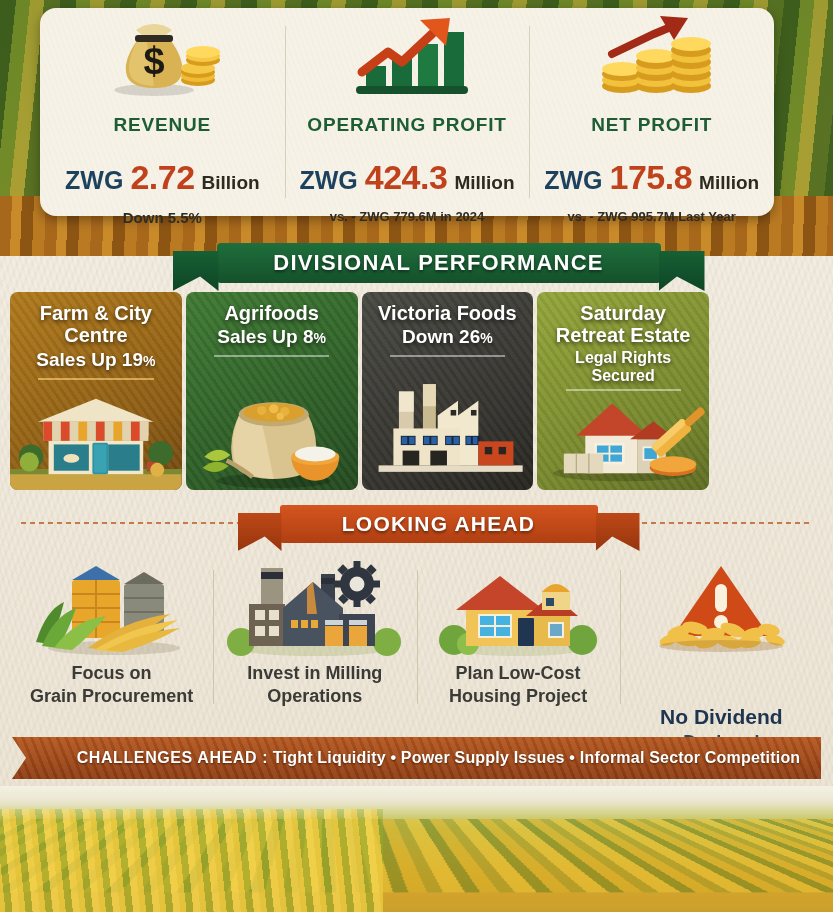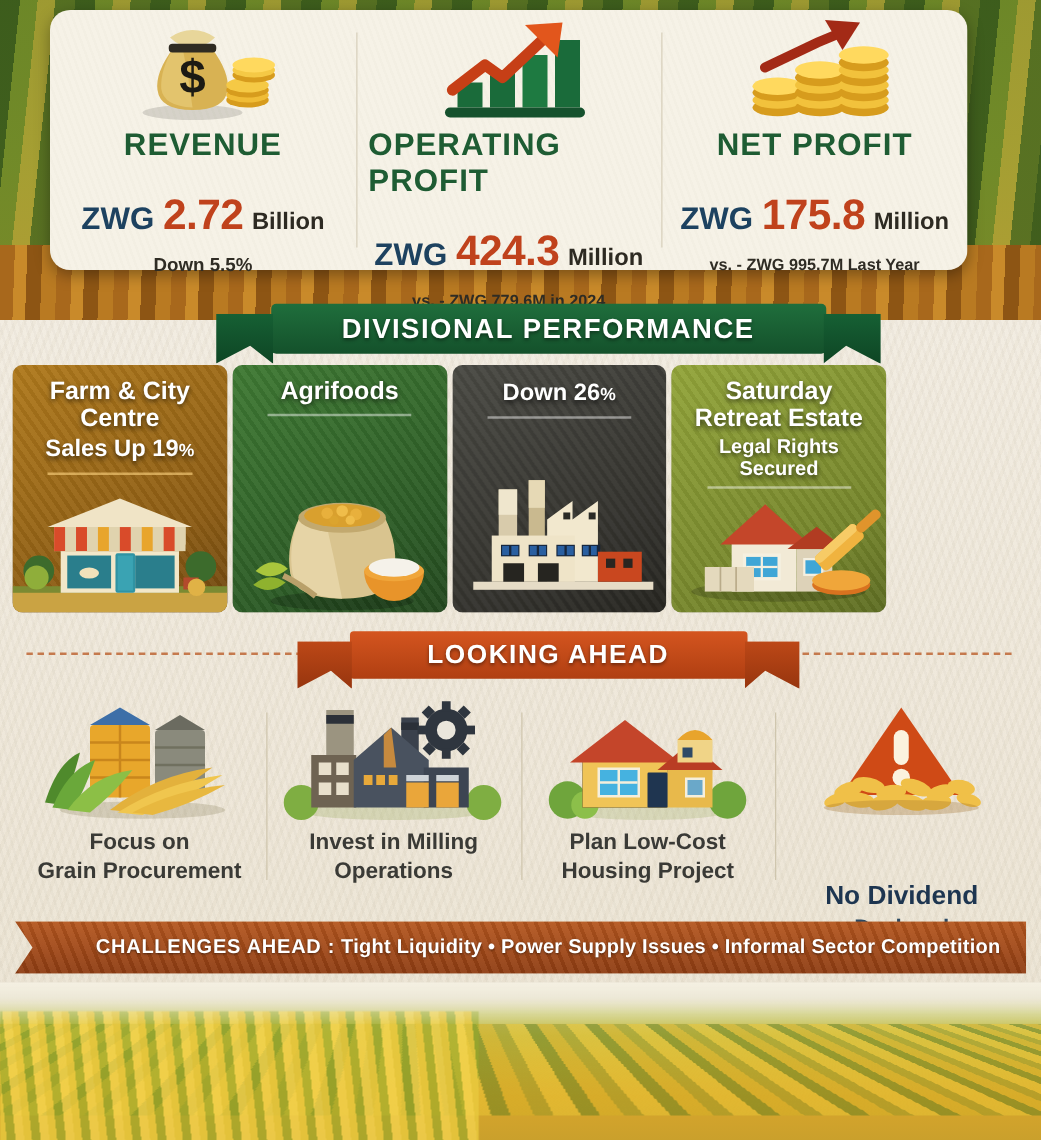--- a/index.html
+++ b/index.html
@@ -90,22 +90,22 @@
     flex: 1; position: relative;
     display: flex; flex-direction: column; align-items: center;
     padding: 8px 10px 10px;
   }
   .kpi + .kpi::before {
     content: ""; position: absolute; left: 0; top: 18px; bottom: 18px;
     width: 1px; background: #d8d0bc;
   }
   .kpi-icon { height: 86px; display: flex; align-items: flex-end; justify-content: center; }
   .kpi-title {
-    font-size: 25px; font-weight: bold; letter-spacing: .8px;
-    color: #1e5c33; margin-top: 4px;
+    font-size: 19px; font-weight: bold; letter-spacing: .8px;
+    color: #1e5c33; margin-top: 16px;
   }
   .kpi-rule { width: 84%; height: 1px; background: #ded6c2; margin: 12px 0 10px; }
   .kpi-value { display: flex; align-items: baseline; gap: 7px; white-space: nowrap; }
   .kpi-cur { font-size: 25px; font-weight: bold; color: #1d4260; }
   .kpi-num { font-size: 34px; font-weight: bold; color: #c0421c; letter-spacing: -.5px; }
   .kpi-unit { font-size: 19px; font-weight: bold; color: #2d2a22; }
   .kpi-sub { margin-top: 12px; font-size: 15px; font-weight: bold; color: #2f2c24; }
   .kpi.small .kpi-sub { font-size: 13px; }
 
   
@@ -370,20 +370,23 @@
         <circle cx="172" cy="76" r="14" fill="#3c6b2c"></circle>
         <rect x="156" y="86" width="14" height="11" fill="#b34a2c"></rect>
         <circle cx="168" cy="95" r="8" fill="#e0b246"></circle>
       </svg>
     </div>
   </div>
 
   <div class="div-card dc-2">
     <div class="dc-bg"></div>
     <div class="dc-title">Agrifoods</div>
+    <div class="dc-metric">
+      <span>Sales Up </span><span>8</span><span class="pct">%</span>
+    </div>
     <div class="dc-rule"></div>
     <div class="dc-art">
       <svg width="100%" height="118" viewBox="0 0 186 118" preserveAspectRatio="xMidYMax meet">
         <ellipse cx="95" cy="108" rx="62" ry="8" fill="rgba(0,0,0,.2)"></ellipse>
         <path d="M58 36 Q46 60 50 84 Q54 106 95 106 Q136 106 140 84 Q144 60 132 36 Z" fill="#d9c48f"></path>
         <path d="M58 36 Q48 60 52 84 Q56 104 95 106 Q88 70 80 36 Z" fill="#e6d4a6"></path>
         <ellipse cx="95" cy="36" rx="38" ry="13" fill="#c2a96f"></ellipse>
         <ellipse cx="95" cy="34" rx="33" ry="10" fill="#d9a02e"></ellipse>
         <circle cx="82" cy="32" r="5" fill="#e8b03c"></circle>
           <circle cx="95" cy="30" r="5" fill="#f0bd4a"></circle>
@@ -395,20 +398,21 @@
         <path d="M44 86 Q60 94 72 104" stroke="#b9a06a" stroke-width="5" fill="none"></path>
         <path d="M114 82 A26 26 0 0 0 166 82 Z" fill="#e8942a"></path>
         <ellipse cx="140" cy="82" rx="26" ry="9" fill="#f0a63a"></ellipse>
         <ellipse cx="140" cy="79" rx="22" ry="8" fill="#f5f2ea"></ellipse>
       </svg>
     </div>
   </div>
 
   <div class="div-card dc-3">
     <div class="dc-bg"></div>
+    <div class="dc-title">Victoria Foods</div>
     <div class="dc-metric">
       <span>Down </span><span>26</span><span class="pct">%</span>
     </div>
     <div class="dc-rule"></div>
     <div class="dc-art">
       <svg width="100%" height="110" viewBox="0 0 186 110" preserveAspectRatio="xMidYMax meet">
         <rect x="18" y="92" width="156" height="7" fill="#e6dcc6"></rect>
         <rect x="40" y="12" width="16" height="52" fill="#d8cbab"></rect>
         <rect x="40" y="12" width="16" height="22" fill="#efe6cd"></rect>
         <rect x="66" y="4" width="14" height="60" fill="#c9b98f"></rect>

